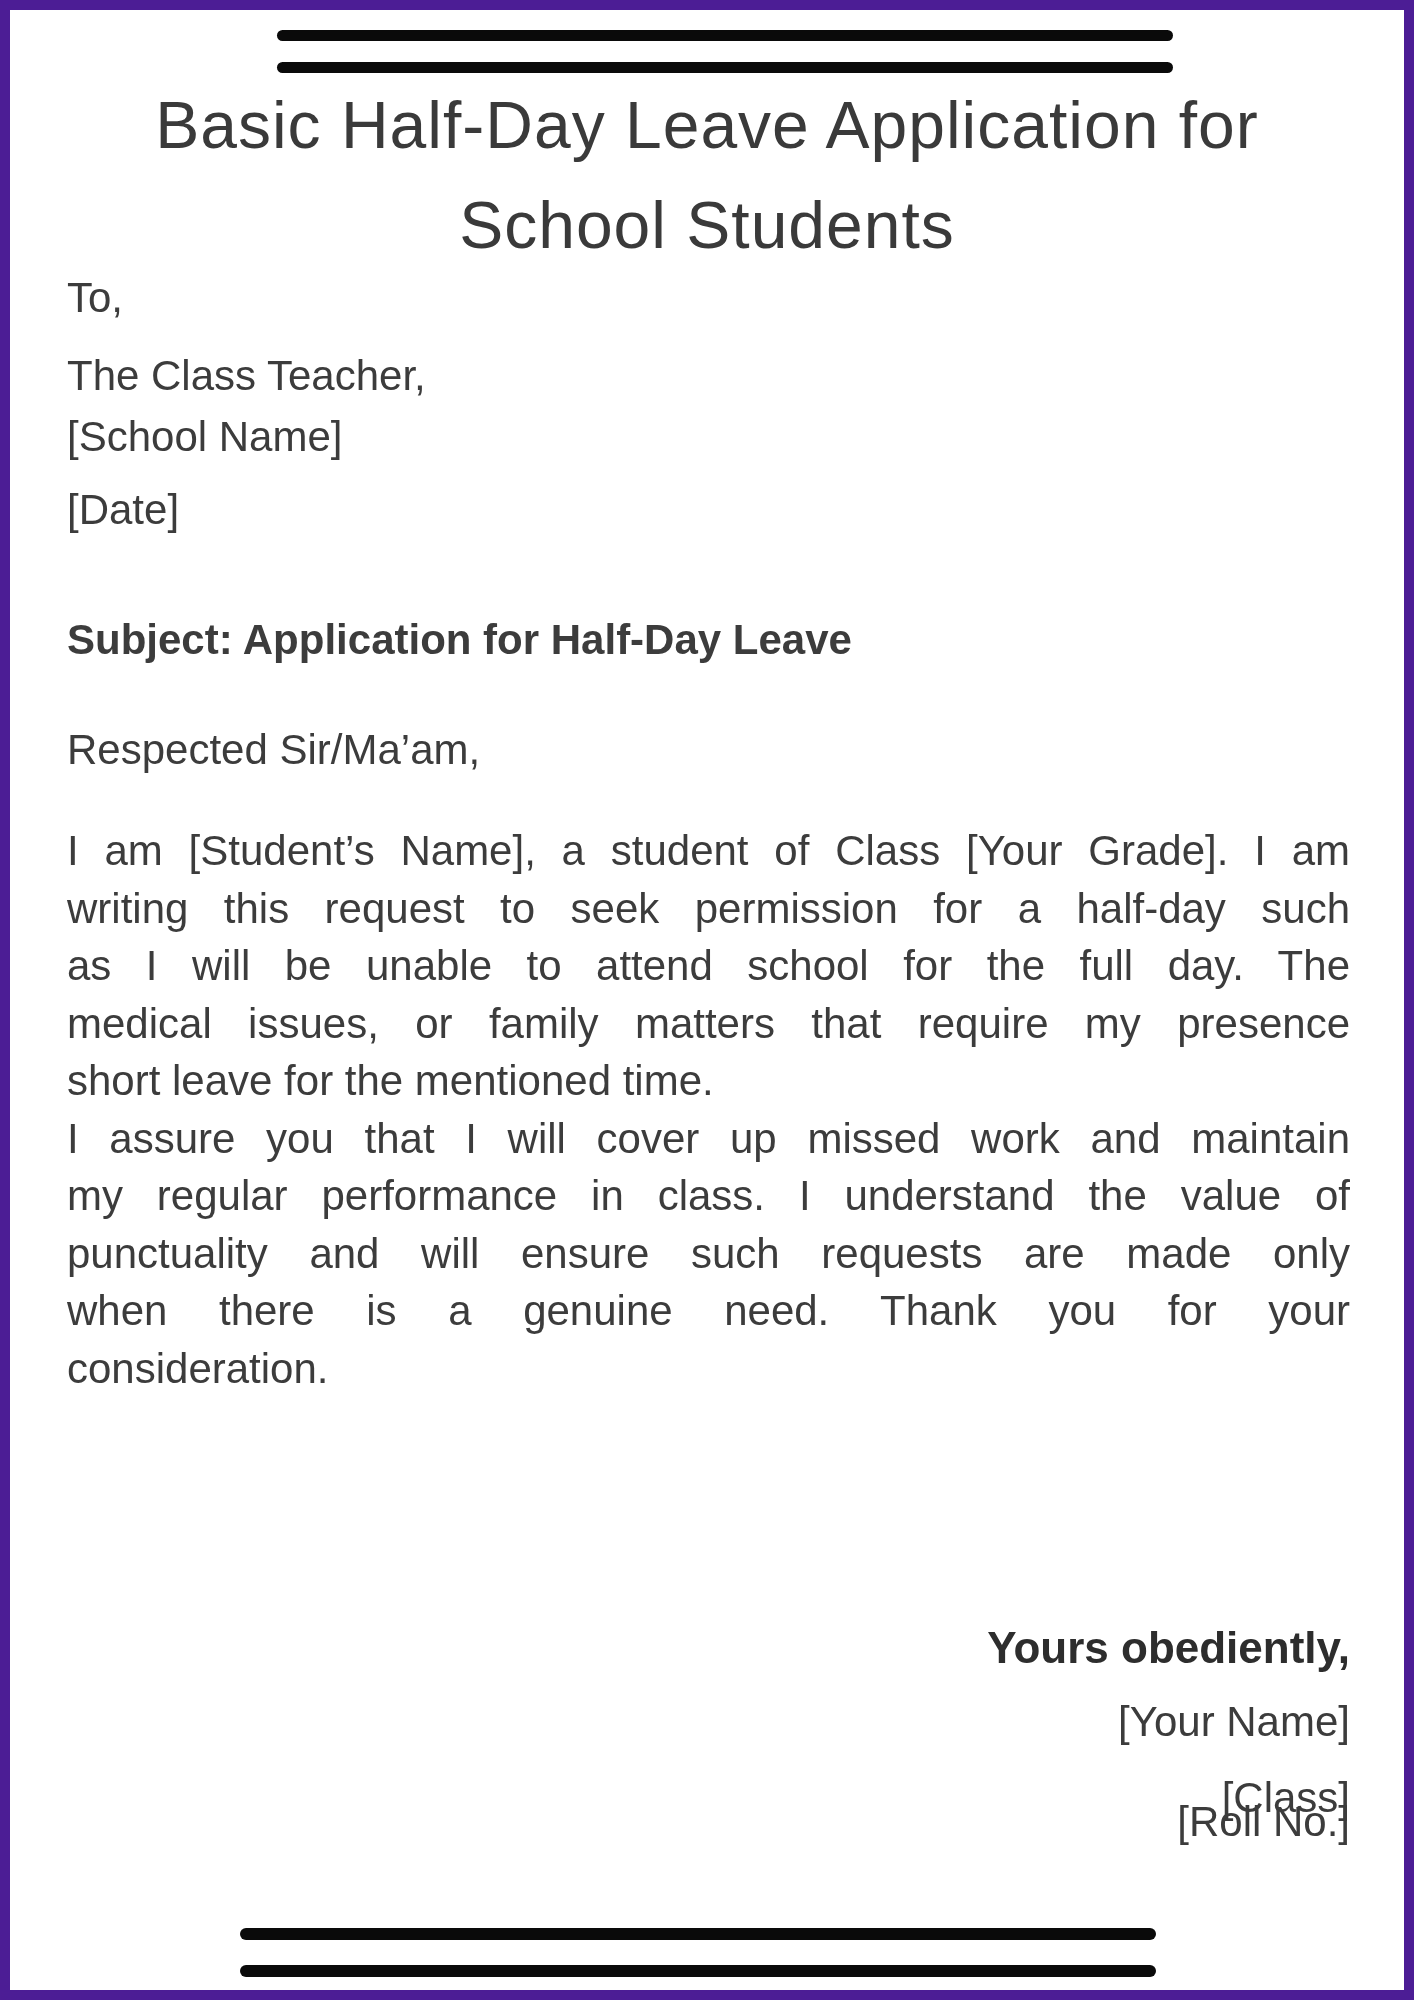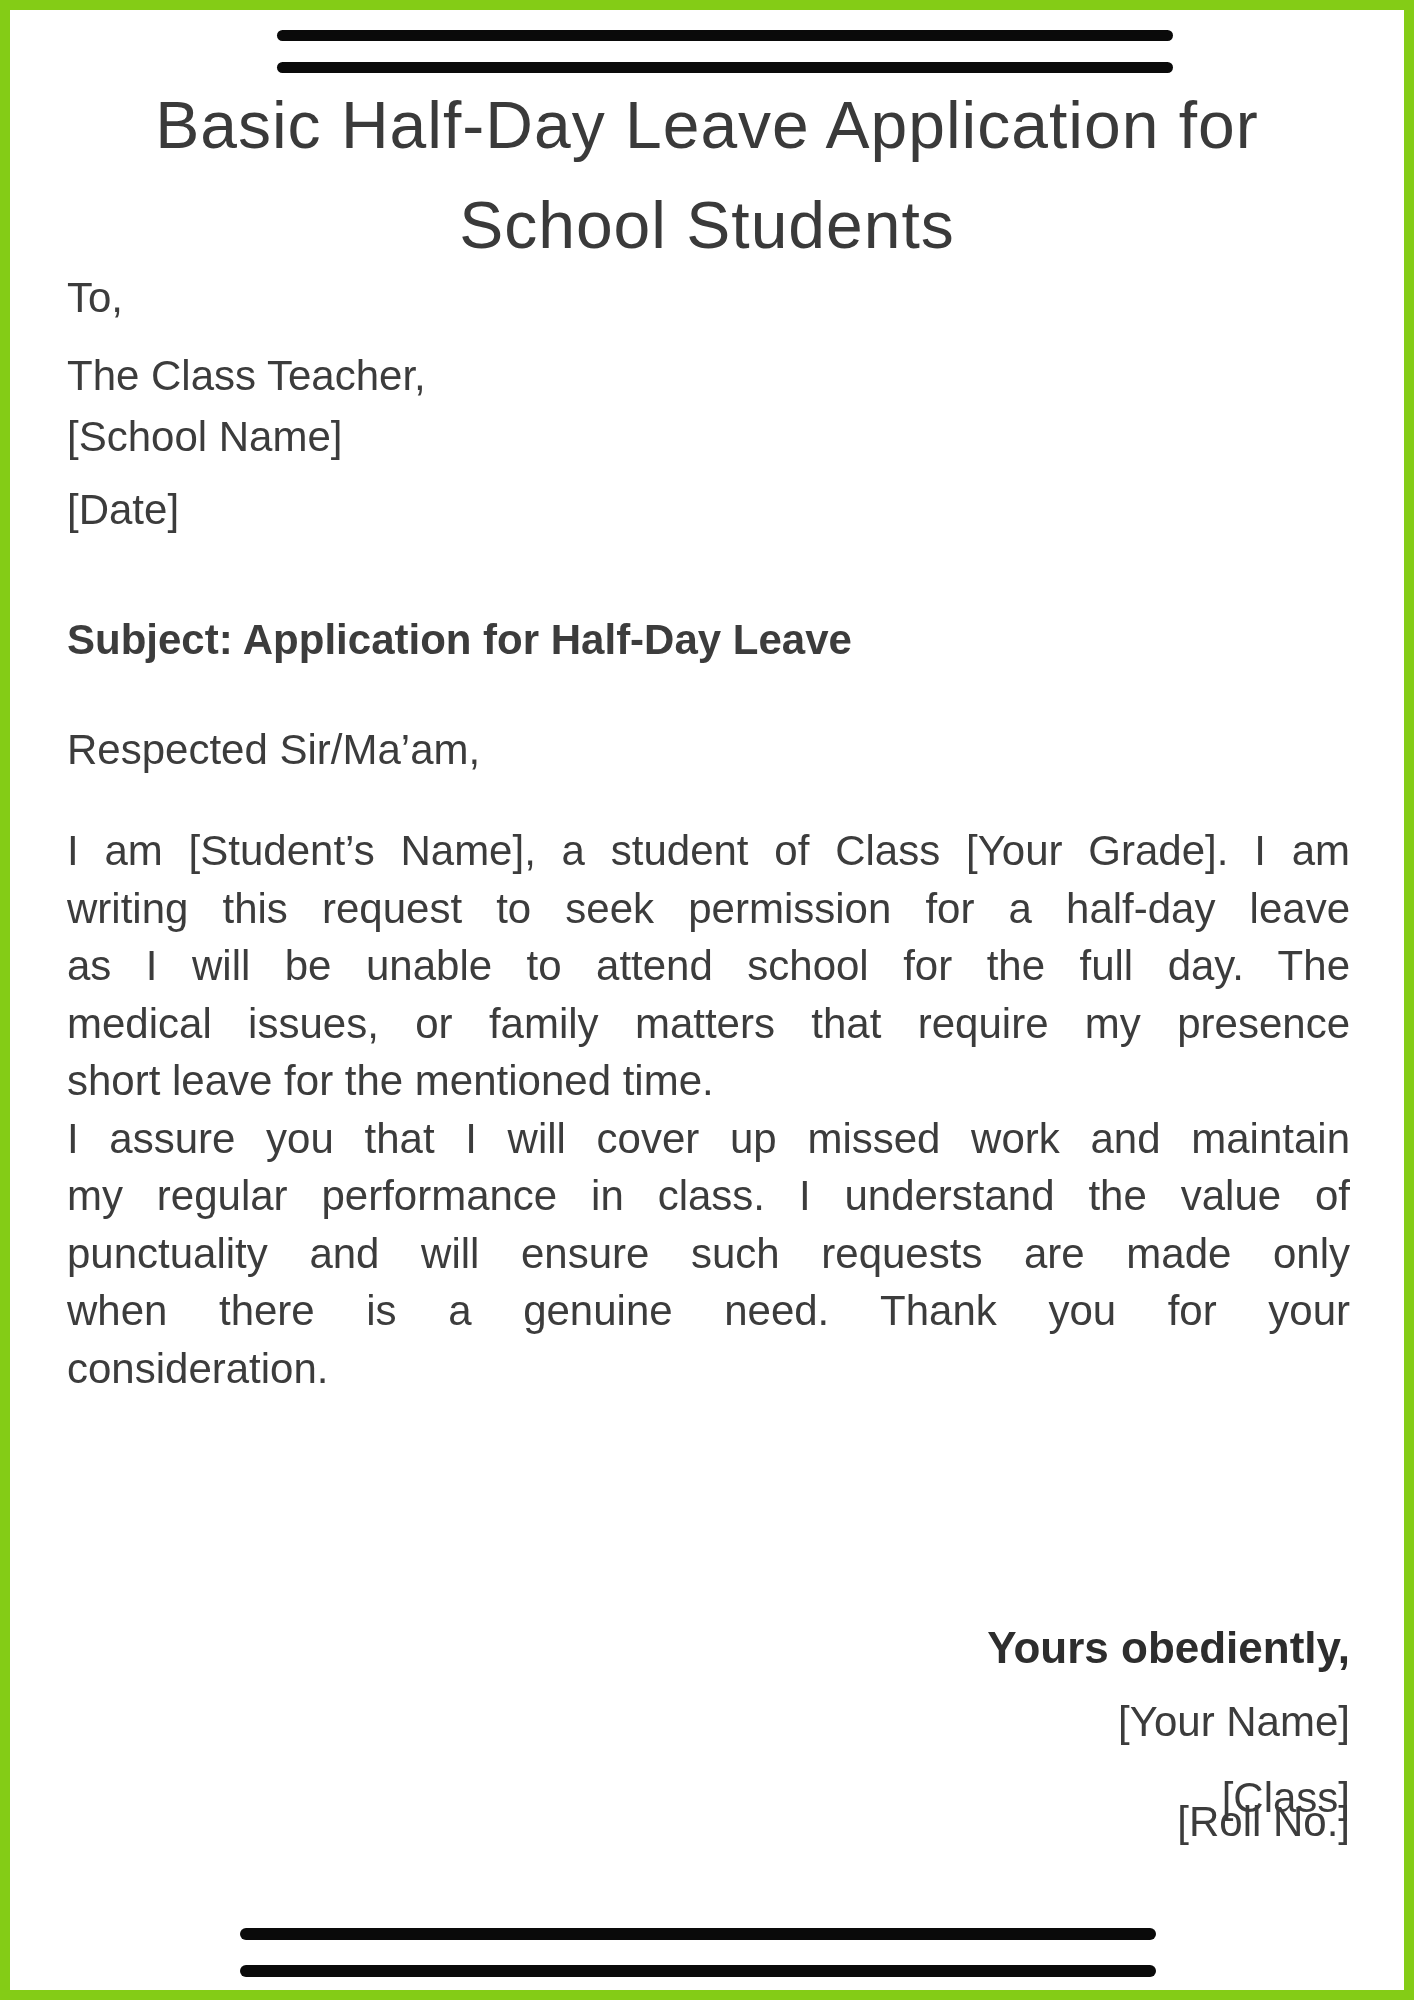--- a/index.html
+++ b/index.html
@@ -5,21 +5,21 @@
   html, body {
     margin: 0;
     padding: 0;
     background: #ffffff;
   }
   .page {
     position: relative;
     width: 1414px;
     height: 2000px;
     box-sizing: border-box;
-    border: 10px solid #84cc16;
+    border: 10px solid #4c1d95;
     background: #ffffff;
     overflow: hidden;
     font-family: "Liberation Sans", "DejaVu Sans", sans-serif;
     color: #3c3c3c;
   }
   .rule {
     position: absolute;
     background: #0a0a0a;
     border-radius: 7px;
   }
@@ -107,21 +107,21 @@
   <div class="addr-line addr-to">To,</div>
   <div class="addr-line addr-teacher">The Class Teacher,</div>
   <div class="addr-line addr-school">[School Name]</div>
   <div class="addr-line addr-date">[Date]</div>
 
   <div class="subject-line">Subject: Application for Half-Day Leave</div>
   <div class="salutation-line">Respected Sir/Ma’am,</div>
 
   <div class="body-block">
     <div class="body-line">I am [Student’s Name], a student of Class [Your Grade]. I am</div>
-    <div class="body-line">writing this request to seek permission for a half-day leave</div>
+    <div class="body-line">writing this request to seek permission for a half-day such</div>
     <div class="body-line">as I will be unable to attend school for the full day. The</div>
     <div class="body-line">medical issues, or family matters that require my presence</div>
     <div class="body-line last">short leave for the mentioned time.</div>
     <div class="body-line">I assure you that I will cover up missed work and maintain</div>
     <div class="body-line">my regular performance in class. I understand the value of</div>
     <div class="body-line">punctuality and will ensure such requests are made only</div>
     <div class="body-line">when there is a genuine need. Thank you for your</div>
     <div class="body-line last">consideration.</div>
   </div>
 

